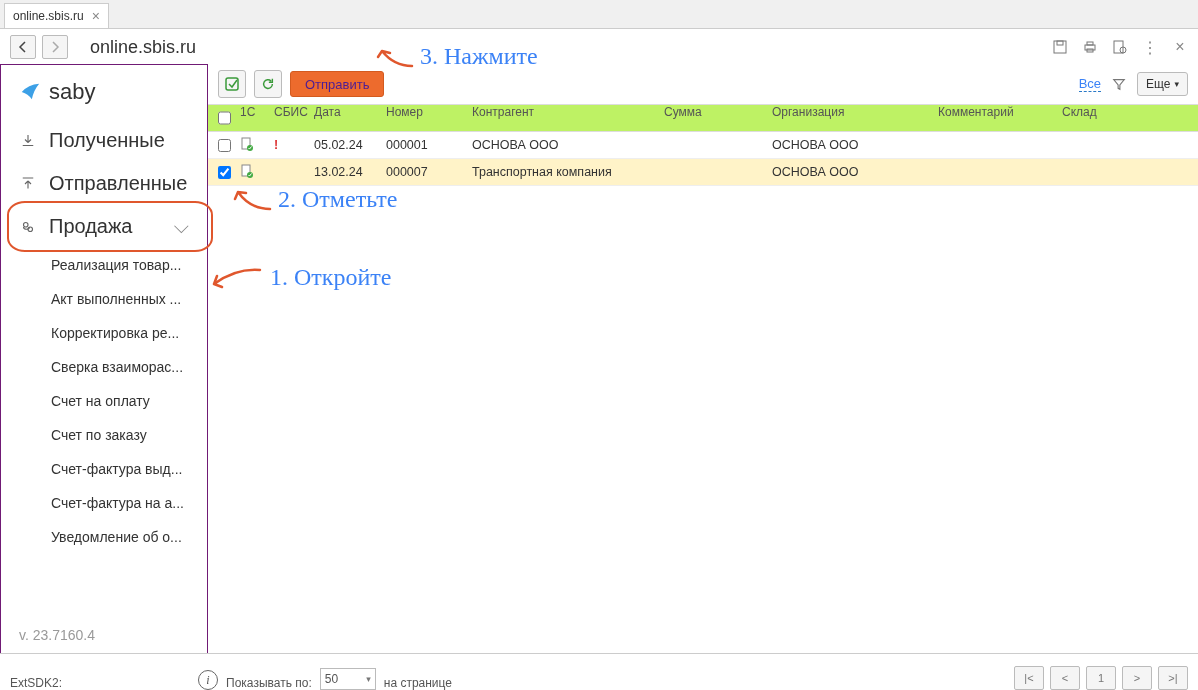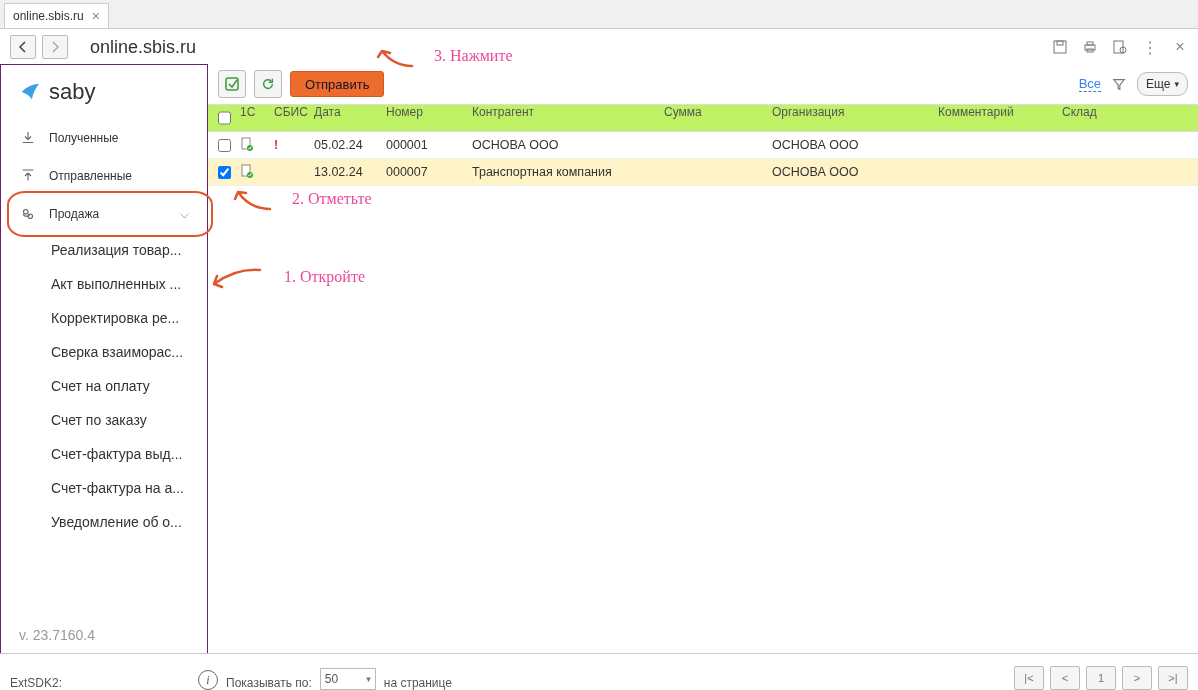--- a/index.html
+++ b/index.html
@@ -8,53 +8,53 @@
 .tab .close{color:#888;font-size:14px;cursor:pointer}
 .addr-bar{height:36px;display:flex;align-items:center;padding:0 10px;gap:6px}
 .nav-btn{width:24px;height:22px;border:1px solid #bbb;background:#f5f5f5;display:flex;align-items:center;justify-content:center;border-radius:2px;cursor:pointer}
 .addr{font-size:18px;flex:0 0 auto;margin-left:16px}
 .addr-icons{margin-left:auto;display:flex;gap:14px;align-items:center;color:#666}
 .ic{width:16px;height:16px;display:inline-flex;align-items:center;justify-content:center}
 .body-area{position:absolute;top:64px;left:0;right:0;bottom:36px;display:flex}
 .sidebar{width:206px;border:1px solid #701a75;background:#fff;position:relative;display:flex;flex-direction:column}
 .brand{display:flex;align-items:center;gap:8px;padding:14px 18px;font-size:22px;color:#333}
 .brand svg{width:22px;height:22px}
-.nav-item{display:flex;align-items:center;gap:12px;padding:10px 18px;font-size:12px;color:#333;cursor:pointer}
+.nav-item{display:flex;align-items:center;gap:12px;padding:10px 18px;font-size:20px;color:#333;cursor:pointer}
 .nav-item svg{width:18px;height:18px;stroke:#666;fill:none;stroke-width:1.5}
 .nav-item.sale{position:relative}
 .nav-item .chev{margin-left:auto;color:#888}
 .sub-list{margin-left:30px}
 .sub-item{padding:9px 10px 9px 20px;font-size:14px;color:#333;cursor:pointer;white-space:nowrap;overflow:hidden;text-overflow:ellipsis}
 .sub-item.active{background:#fff8df;border-left:3px solid #69c;margin-left:-3px}
 .version{margin-top:auto;padding:10px 18px;color:#999;font-size:14px}
 .sale-circle{position:absolute;left:6px;right:-6px;top:-4px;bottom:-4px;border:2px solid #e0572d;border-radius:18px/14px;pointer-events:none}
 .content{flex:1;display:flex;flex-direction:column;position:relative}
 .toolbar{display:flex;align-items:center;gap:8px;padding:6px 10px;border-bottom:1px solid #ddd}
 .sq-btn{width:26px;height:26px;border:1px solid #bbb;background:#f5f5f5;border-radius:3px;display:flex;align-items:center;justify-content:center;cursor:pointer}
-.send-btn{height:26px;background:#ed6b2d;color:#0f172a;border:1px solid #d35a1f;border-radius:3px;padding:0 14px;font-size:13px;cursor:pointer}
+.send-btn{height:26px;background:#ed6b2d;color:#4c1d95;border:1px solid #d35a1f;border-radius:3px;padding:0 14px;font-size:13px;cursor:pointer}
 .toolbar .right{margin-left:auto;display:flex;align-items:center;gap:10px}
 .link{color:#3b82f6;font-size:13px;cursor:pointer;border-bottom:1px dashed #2a79c7}
-.more-btn{height:22px;border:1px solid #bbb;background:#f5f5f5;border-radius:10px;padding:0 8px;font-size:12px;display:flex;align-items:center;gap:4px;cursor:pointer}
+.more-btn{height:22px;border:1px solid #bbb;background:#f5f5f5;border-radius:3px;padding:0 8px;font-size:12px;display:flex;align-items:center;gap:4px;cursor:pointer}
 .grid-head{display:flex;background:#bef264;border-bottom:1px solid #ddd;height:26px;font-size:12px;color:#555}
 .col-chk{width:32px;display:flex;justify-content:center}
 .col-1c{width:34px}
 .col-sbis{width:40px}
 .col-date{width:72px}
 .col-num{width:86px}
 .col-contr{width:192px}
 .col-sum{width:108px}
 .col-org{width:166px}
 .col-comm{width:124px}
 .col-skl{flex:1}
 .row{display:flex;height:26px;align-items:center;font-size:12.5px;border-bottom:1px solid #eee}
 .row.sel{background:#fff3c8}
 .row .col-chk input{cursor:pointer}
 .doc-ic{width:14px;height:14px}
 .red-excl{color:#d33;font-weight:bold}
-.annot{position:absolute;color:#ec4899;font-family:'Comic Sans MS','Segoe Script',cursive;font-size:16px;pointer-events:none;display:flex;align-items:center;gap:20px}
+.annot{position:absolute;color:#3b82f6;font-family:'Comic Sans MS','Segoe Script',cursive;font-size:24px;pointer-events:none;display:flex;align-items:center;gap:6px}
 .footer{position:absolute;left:0;right:0;bottom:0;height:36px;border-top:1px solid #ccc;display:flex;align-items:flex-end;padding:0 10px;font-size:12px;color:#555;gap:8px}
 .footer .right{margin-left:auto;display:flex;gap:6px}
 .pg-btn{width:28px;height:22px;border:1px solid #bbb;background:#f5f5f5;border-radius:2px;display:flex;align-items:center;justify-content:center;font-size:11px;color:#777;cursor:pointer}
 .per-page{width:46px;height:20px;border:1px solid #bbb;display:flex;align-items:center;padding:0 4px;gap:6px}
 .info-ic{width:18px;height:18px;border:1.5px solid #666;border-radius:50%;display:flex;align-items:center;justify-content:center;font-style:italic;font-family:serif;font-size:12px;cursor:pointer}
 </style>
 </head>
 <body>
 
 <div class="tab-bar">

